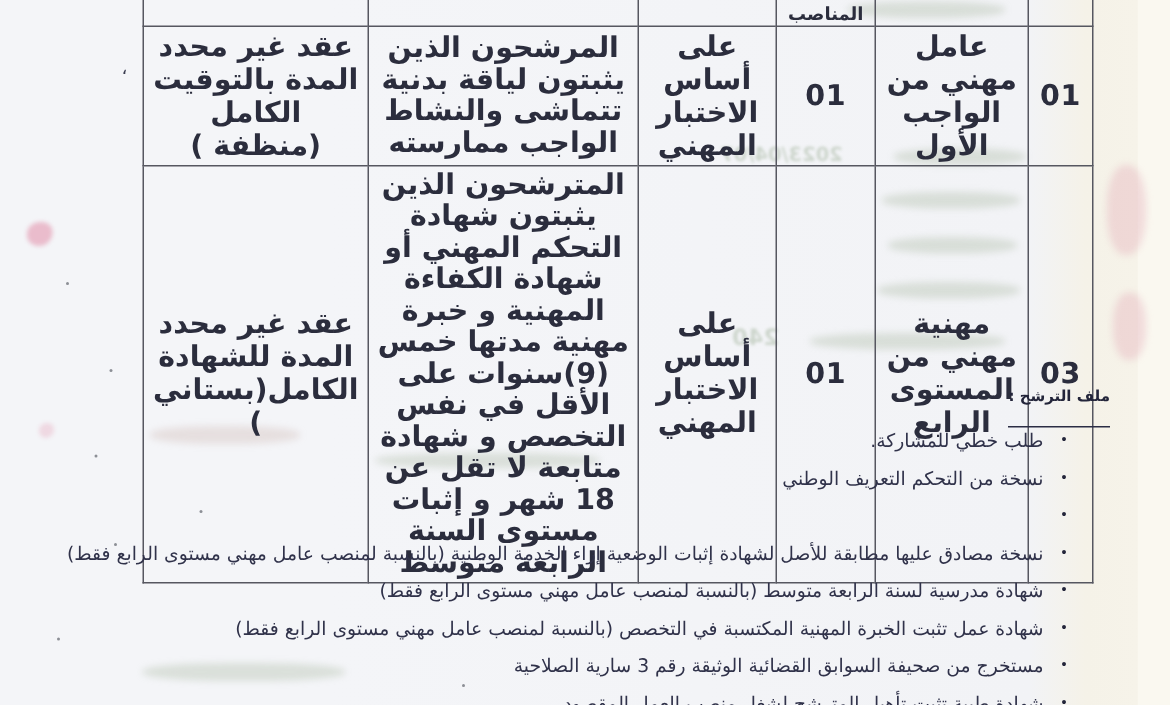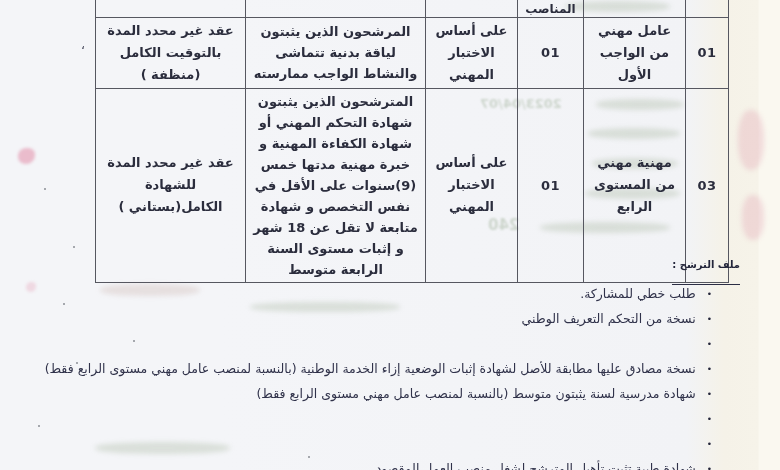--- a/index.html
+++ b/index.html
@@ -27,21 +27,21 @@
     position:absolute; top:-2px; left:95px;
     border-collapse:collapse;
     table-layout:fixed;
     direction:rtl;
     color:#2b2d3d;
   }
   table.jobs td{
     border:1px solid #565760;
     text-align:center;
     vertical-align:middle;
-    font-size:13px;
+    font-size:19px;
     font-weight:600;
     padding:2px 5px;
     overflow:hidden;
   }
   tr.r-head{height:19px;}
   tr.r-head td{border-top:none; vertical-align:bottom; font-size:12px; padding:0 2px 1px;}
   tr.r1{height:69px;}
   tr.r2{height:164px;}
   td.cell-cond{line-height:21px; font-size:13px; padding:2px 8px;margin-left:48px;}
   td.cell-basis, td.cell-job, td.cell-contract{line-height:22px;}
@@ -176,27 +176,29 @@
     </li>
     <li>
       <span class="blt">•</span>
     </li>
     <li>
       <span class="blt">•</span>
       <span>نسخة مصادق عليها مطابقة للأصل لشهادة إثبات الوضعية إزاء الخدمة الوطنية (بالنسبة لمنصب عامل مهني مستوى الرابع فقط)</span>
     </li>
     <li>
       <span class="blt">•</span>
-      <span>شهادة مدرسية لسنة يثبتون متوسط (بالنسبة لمنصب عامل مهني مستوى الرابع فقط)</span>
-    </li>
-    <li>
-      <span class="blt">•</span>
-    </li>
-    <li>
-      <span class="blt">•</span>
+      <span>شهادة مدرسية لسنة الرابعة متوسط (بالنسبة لمنصب عامل مهني مستوى الرابع فقط)</span>
+    </li>
+    <li>
+      <span class="blt">•</span>
+      <span>شهادة عمل تثبت الخبرة المهنية المكتسبة في التخصص (بالنسبة لمنصب عامل مهني مستوى الرابع فقط)</span>
+    </li>
+    <li>
+      <span class="blt">•</span>
+      <span>مستخرج من صحيفة السوابق القضائية الوثيقة رقم 3 سارية الصلاحية</span>
     </li>
     <li>
       <span class="blt">•</span>
       <span>شهادة طبية تثبت تأهيل المترشح لشغل منصب العمل المقصود</span>
     </li>
   </ul>
 
 </div>
 
 </body></html>

